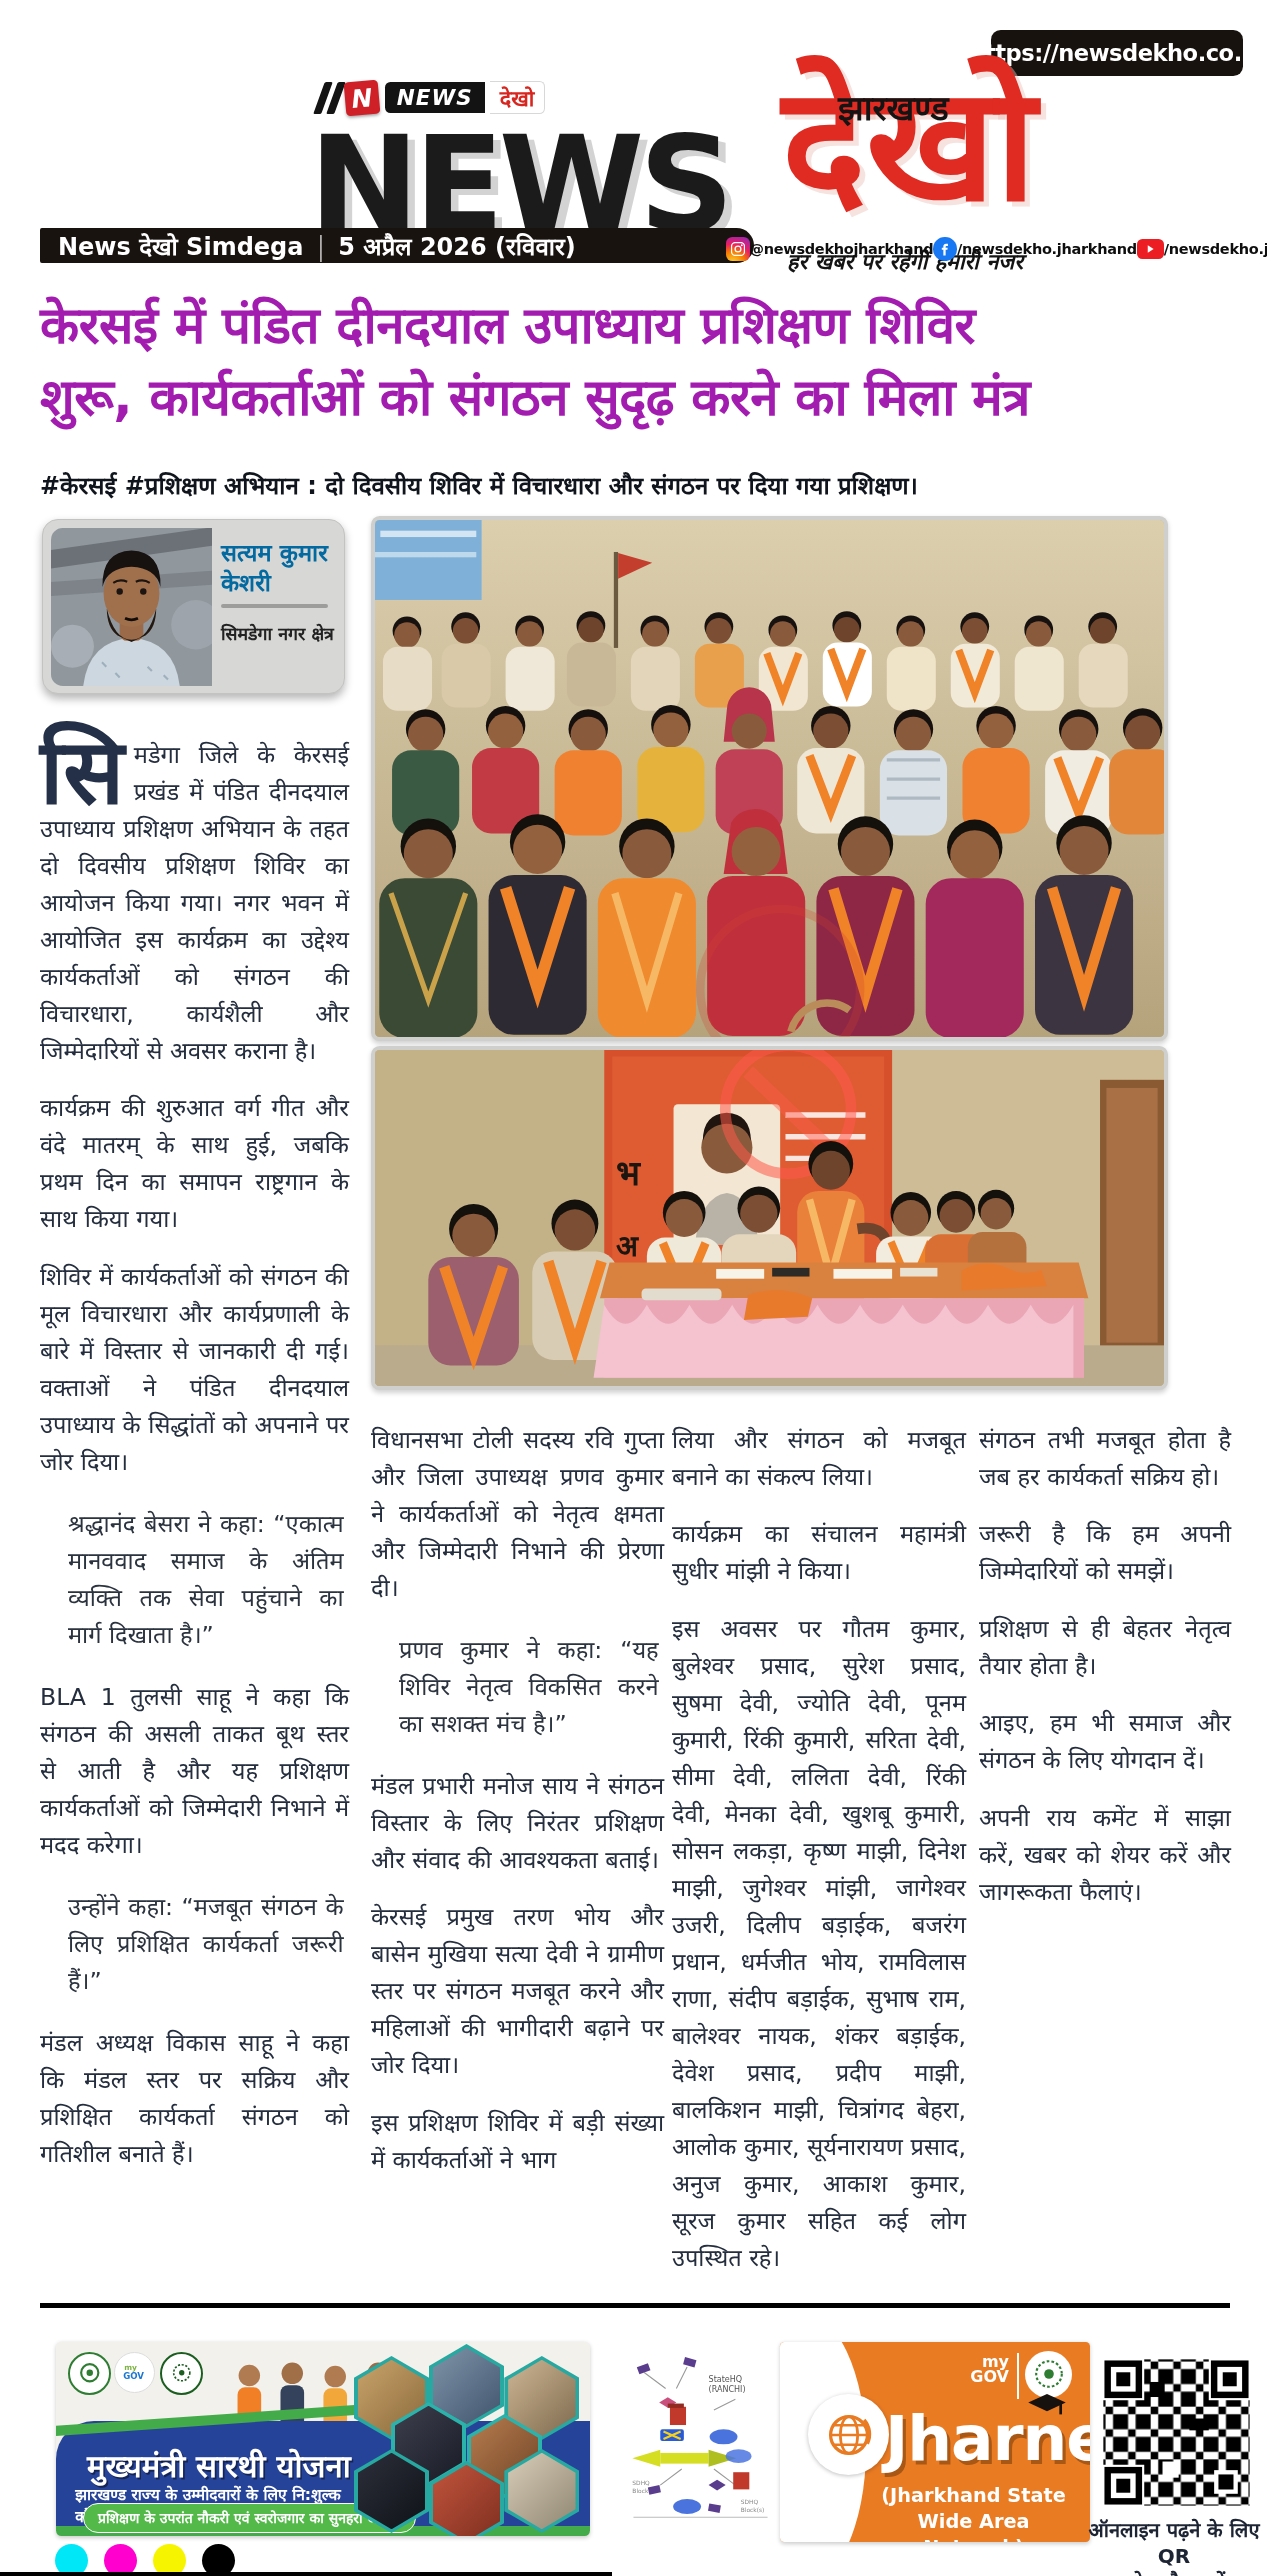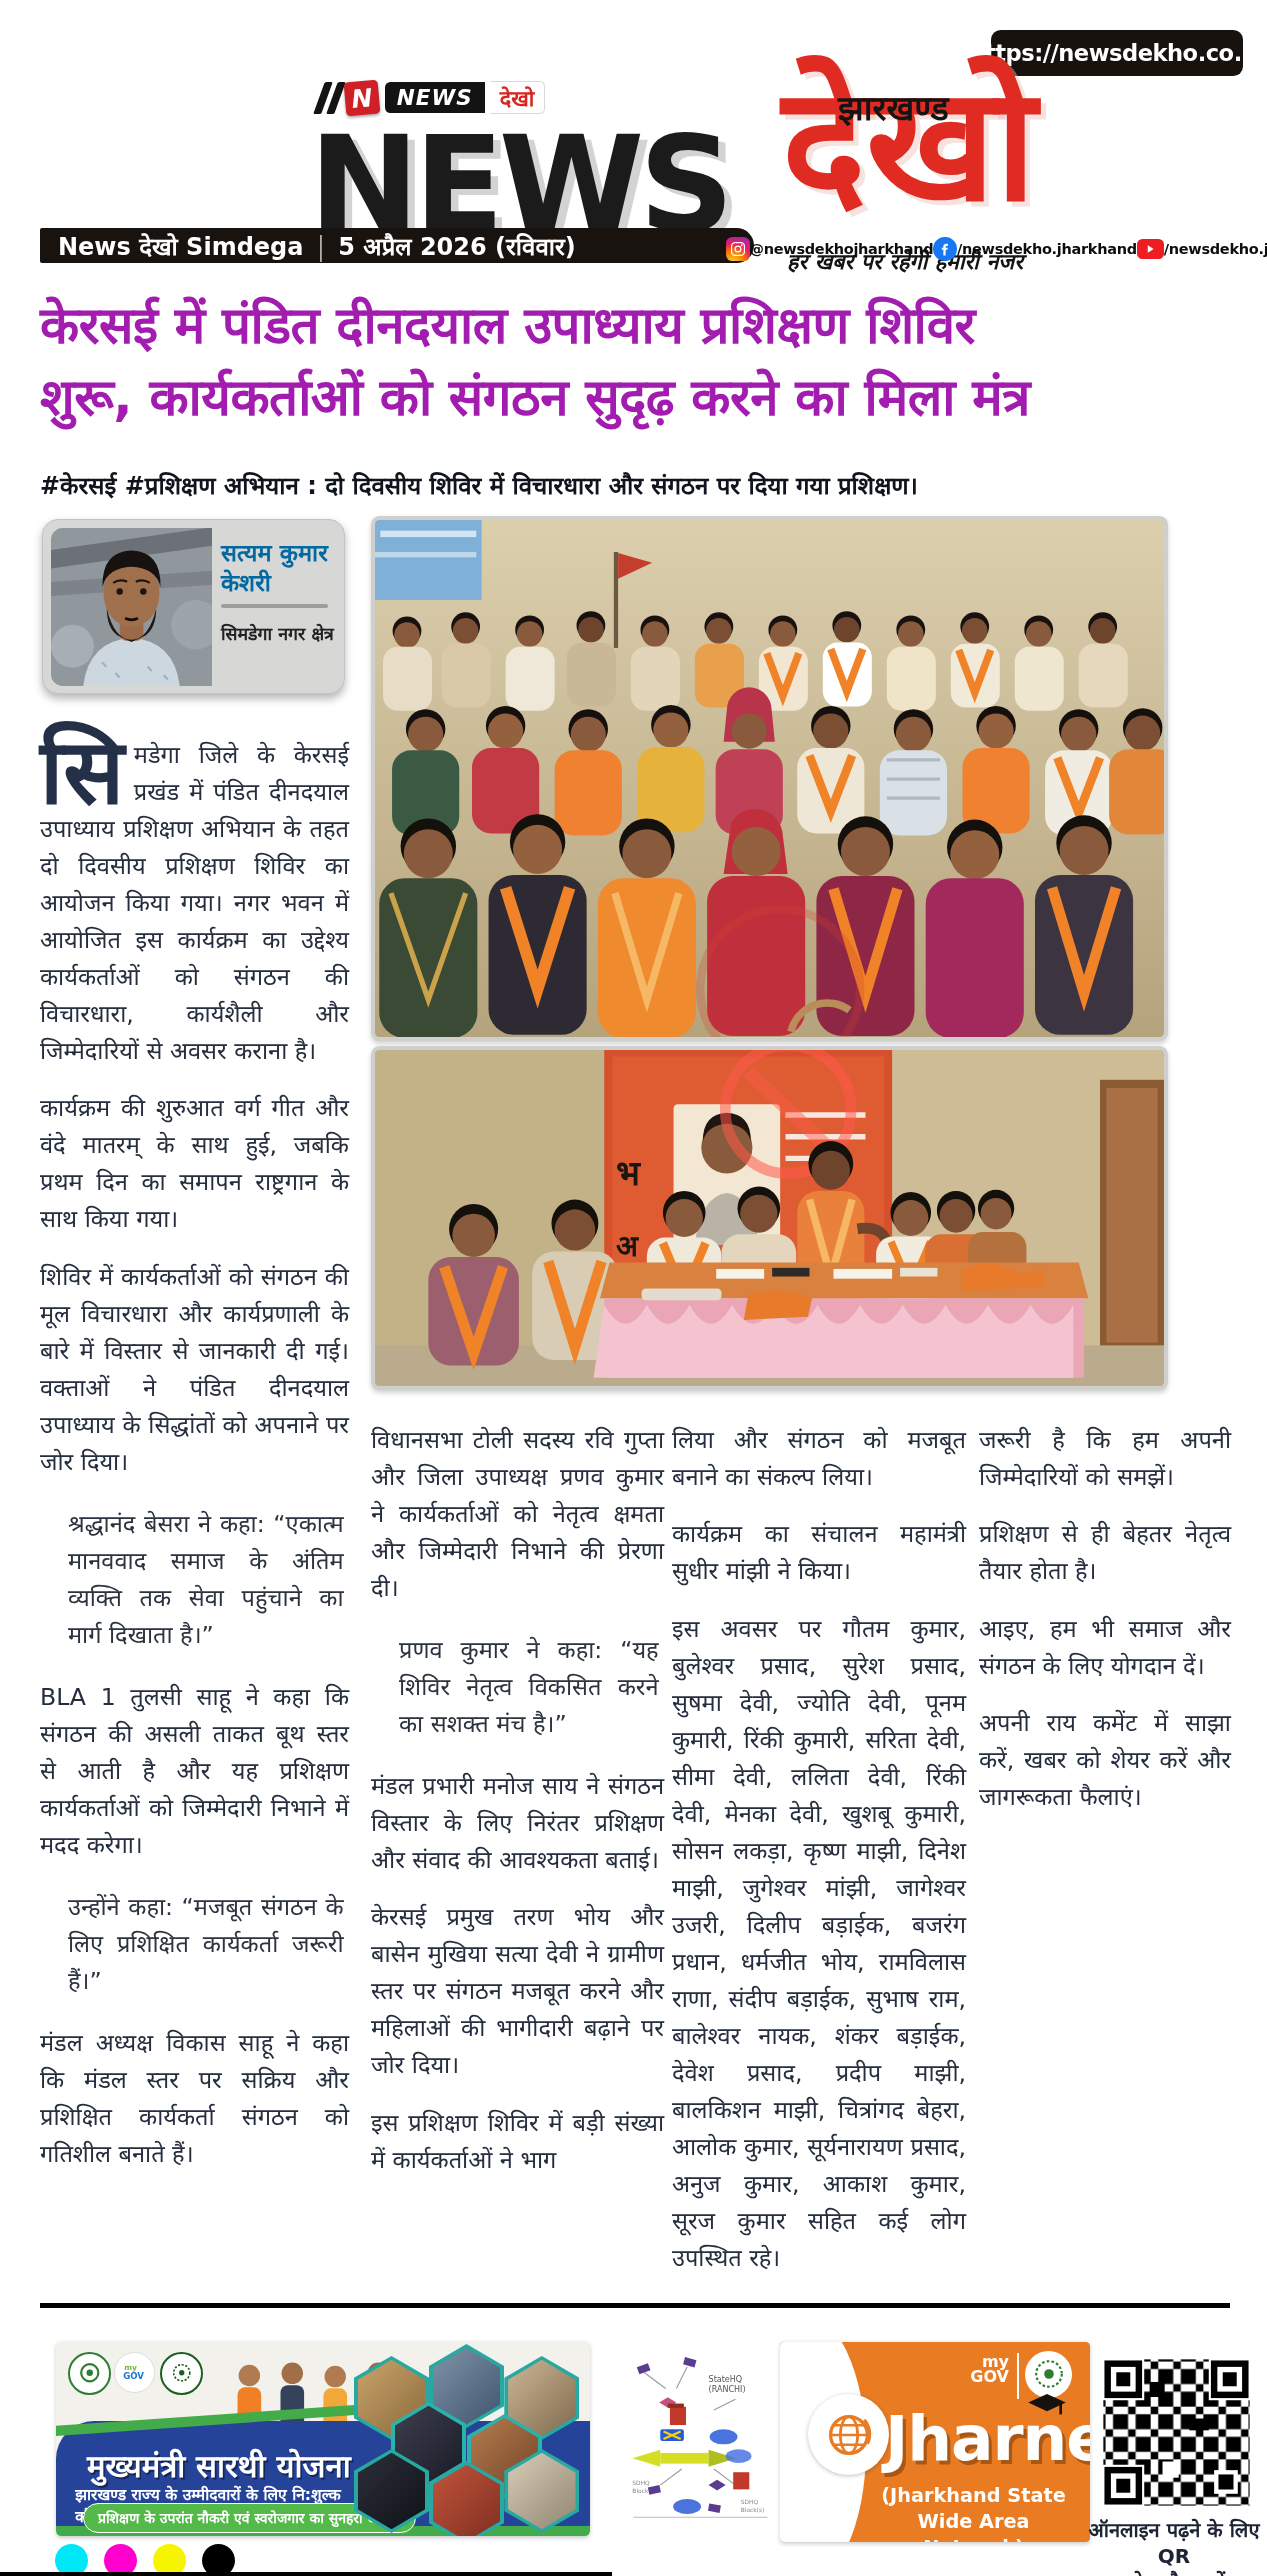--- a/index.html
+++ b/index.html
@@ -383,20 +383,21 @@
     <p>इस प्रशिक्षण शिविर में बड़ी संख्या में कार्यकर्ताओं ने भाग</p>
   </div>
 
   <div class="abs col" style="left:672px;top:1422px;width:294px;">
     <p>लिया और संगठन को मजबूत बनाने का संकल्प लिया।</p>
     <p>कार्यक्रम का संचालन महामंत्री सुधीर मांझी ने किया।</p>
     <p>इस अवसर पर गौतम कुमार, बुलेश्वर प्रसाद, सुरेश प्रसाद, सुषमा देवी, ज्योति देवी, पूनम कुमारी, रिंकी कुमारी, सरिता देवी, सीमा देवी, ललिता देवी, रिंकी देवी, मेनका देवी, खुशबू कुमारी, सोसन लकड़ा, कृष्ण माझी, दिनेश माझी, जुगेश्वर मांझी, जागेश्वर उजरी, दिलीप बड़ाईक, बजरंग प्रधान, धर्मजीत भोय, रामविलास राणा, संदीप बड़ाईक, सुभाष राम, बालेश्वर नायक, शंकर बड़ाईक, देवेश प्रसाद, प्रदीप माझी, बालकिशन माझी, चित्रांगद बेहरा, आलोक कुमार, सूर्यनारायण प्रसाद, अनुज कुमार, आकाश कुमार, सूरज कुमार सहित कई लोग उपस्थित रहे।</p>
   </div>
 
   <div class="abs col" style="left:979px;top:1422px;width:252px;">
+    <p>संगठन तभी मजबूत होता है जब हर कार्यकर्ता सक्रिय हो।</p>
     <p>जरूरी है कि हम अपनी जिम्मेदारियों को समझें।</p>
     <p>प्रशिक्षण से ही बेहतर नेतृत्व तैयार होता है।</p>
     <p>आइए, हम भी समाज और संगठन के लिए योगदान दें।</p>
     <p>अपनी राय कमेंट में साझा करें, खबर को शेयर करें और जागरूकता फैलाएं।</p>
   </div>
 
   <div class="abs hr-black" style="left:40px;top:2303px;width:1190px;height:4.8px;"></div>
 
   <div class="abs saarthi" style="left:56px;top:2342px;width:534px;height:194px;">
     <div class="abs logo-circ" style="left:11.8px;top:9.7px;width:39px;height:39px;background:#fff;border:2.1px solid #2e7d32;">

